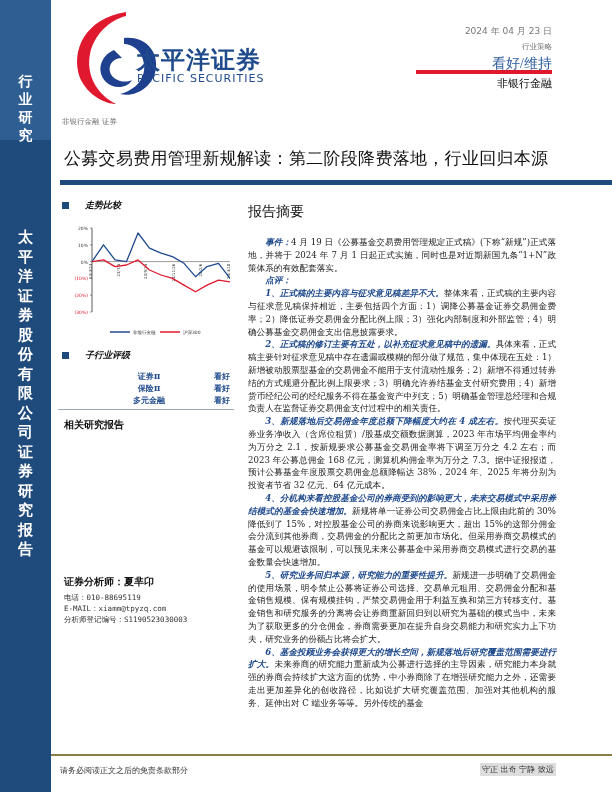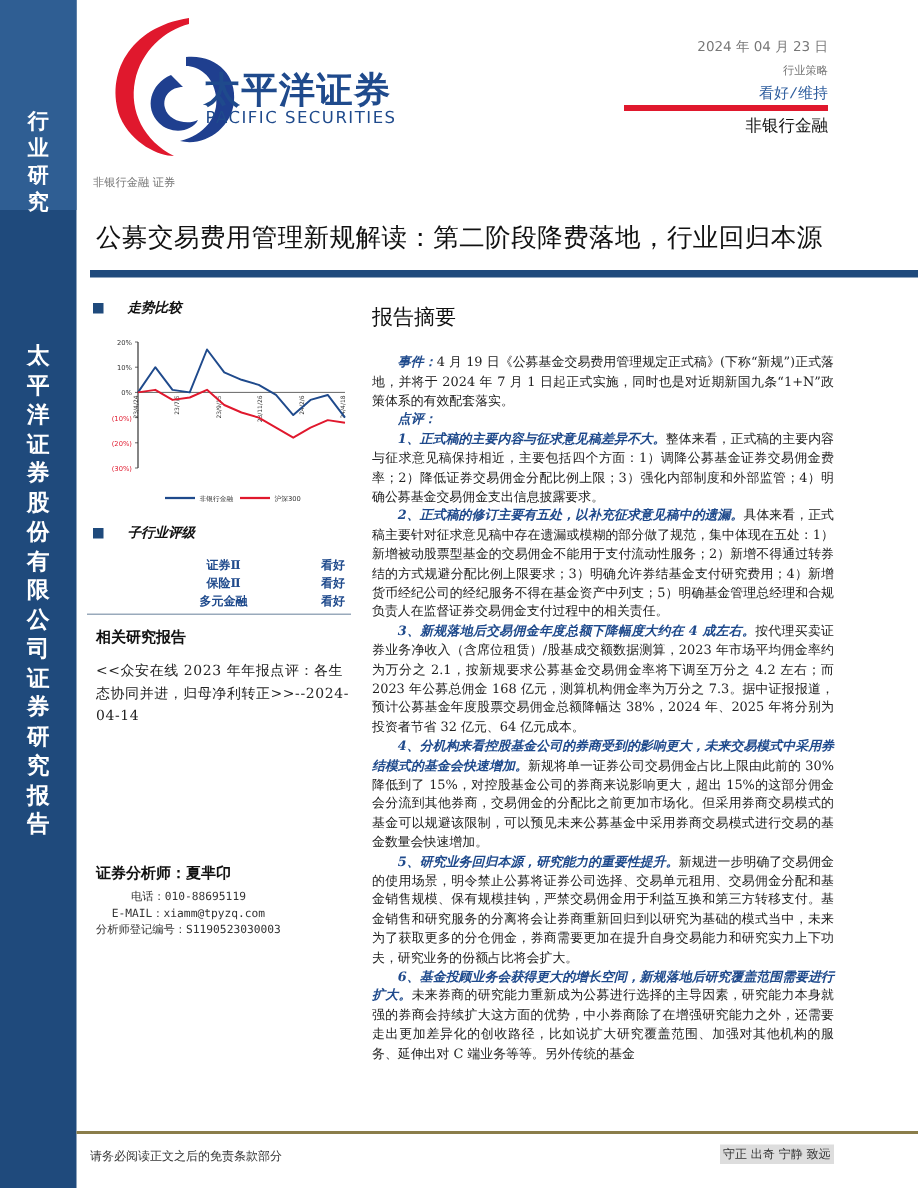--- a/index.html
+++ b/index.html
@@ -18,22 +18,22 @@
              font-family:"DejaVu Sans", sans-serif; letter-spacing:1px; }
   .logo-en { position:absolute; left:137px; top:72px; font-size:11px; color:#1f4a8c;
              font-family:"DejaVu Sans", sans-serif; letter-spacing:1px; }
   .sector-sub { position:absolute; left:62px; top:117px; font-size:7.5px; color:#777;
                 font-family:"DejaVu Sans", sans-serif; }
 
   .date { position:absolute; right:60px; top:25px; font-size:9px; color:#777;
           font-family:"DejaVu Sans", sans-serif; }
   .doc-type { position:absolute; right:60px; top:42px; font-size:7.5px; color:#777;
               font-family:"DejaVu Sans", sans-serif; }
-  .rating { position:absolute; right:60px; top:55px; font-size:10px; color:#2f5e9e;
-            font-family:Liberation Mono, monospace;margin-left:37px; }
+  .rating { position:absolute; right:60px; top:55px; font-size:14px; color:#2f5e9e;
+            font-family:Liberation Serif, serif;margin-left:37px; }
   .red-bar { position:absolute; left:416px; top:70px; width:136px; height:4px; background:#e0182d; }
   .industry { position:absolute; right:60px; top:76px; font-size:11px; color:#111;
               font-family:"DejaVu Sans", sans-serif; }
 
   .title { position:absolute; left:64px; top:147px; font-size:17px; color:#111; letter-spacing:0.3px; white-space:nowrap; }
   .title-bar { position:absolute; left:60px; top:180px; width:552px; height:5px; background:#1f4a7c; }
 
   .sec-head { position:absolute; left:62px; font-size:9px; font-weight:bold; font-style:italic; color:#111; }
   .sec-head .sq { display:inline-block; width:7px; height:7px; background:#1f4a7c; margin-right:16px; vertical-align:middle; }
 
@@ -42,21 +42,21 @@
   .rating-tbl { position:absolute; left:64px; top:371px; width:170px; font-size:8px; font-weight:bold; color:#1f4a8c; }
   .rating-tbl .row { height:12px; position:relative;text-align:center; }
   .rating-tbl .c2 { position:absolute; left:106px; top:0;margin-left:44px; }
   .rating-sep { position:absolute; left:58px; top:409px; width:176px; height:1px; background:#9ab; }
 
   .related-h { position:absolute; left:64px; top:418px; font-size:10px; font-weight:bold; color:#111; }
   .related { position:absolute; left:64px; top:440px; width:170px; font-size:9.3px; line-height:15.2px; color:#222; letter-spacing:0.4px; }
 
   .analyst-h { position:absolute; left:64px; top:575px; font-size:10px; font-weight:bold; color:#111; }
   .analyst { position:absolute; left:64px; top:592px; font-size:7.5px; line-height:11px; color:#333;
-             font-family:"DejaVu Sans Mono", monospace;text-align:center; }
+             font-family:"DejaVu Sans Mono", monospace; }
 
   .summary-h { position:absolute; left:248px; top:203px; font-size:14px; color:#111; }
   .body { position:absolute; left:248px; top:236px; width:308px; font-size:8.6px; line-height:12.8px; color:#222; text-align:justify; }
   .body p { margin:0; text-indent:2em; }
   .hl { color:#1f4a8c; font-weight:bold; font-style:italic; }
 
   .footer-line { position:absolute; left:51px; top:754px; width:561px; height:2px; background:#8a7d4a; }
   .footer-left { position:absolute; left:60px; top:765px; font-size:8px; color:#333; }
   .footer-right { position:absolute; left:480px; top:763px; font-size:8px; color:#333; background:#ddd; padding:1px 2px;text-align:right; }
 </style>
@@ -146,21 +146,20 @@
 </div>
 <div class="rating-tbl">
   <div class="row"><span>证券Ⅱ</span><span class="c2">看好</span></div>
   <div class="row"><span>保险Ⅱ</span><span class="c2">看好</span></div>
   <div class="row"><span>多元金融</span><span class="c2">看好</span></div>
 </div>
 <div class="rating-sep"></div>
 
 <div class="related-h">相关研究报告</div>
 <div class="related">
-  <div>&lt;&lt;众安在线 2023 年年报点评：各生态协同并进，归母净利转正&gt;&gt;--2024-04-14</div>
 </div>
 
 <div class="analyst-h">证券分析师：夏芈卬</div>
 <div class="analyst">
   <div>电话：010-88695119</div>
   <div>E-MAIL：xiamm@tpyzq.com</div>
   <div>分析师登记编号：S1190523030003</div>
 </div>
 
 <div class="summary-h">报告摘要</div>

